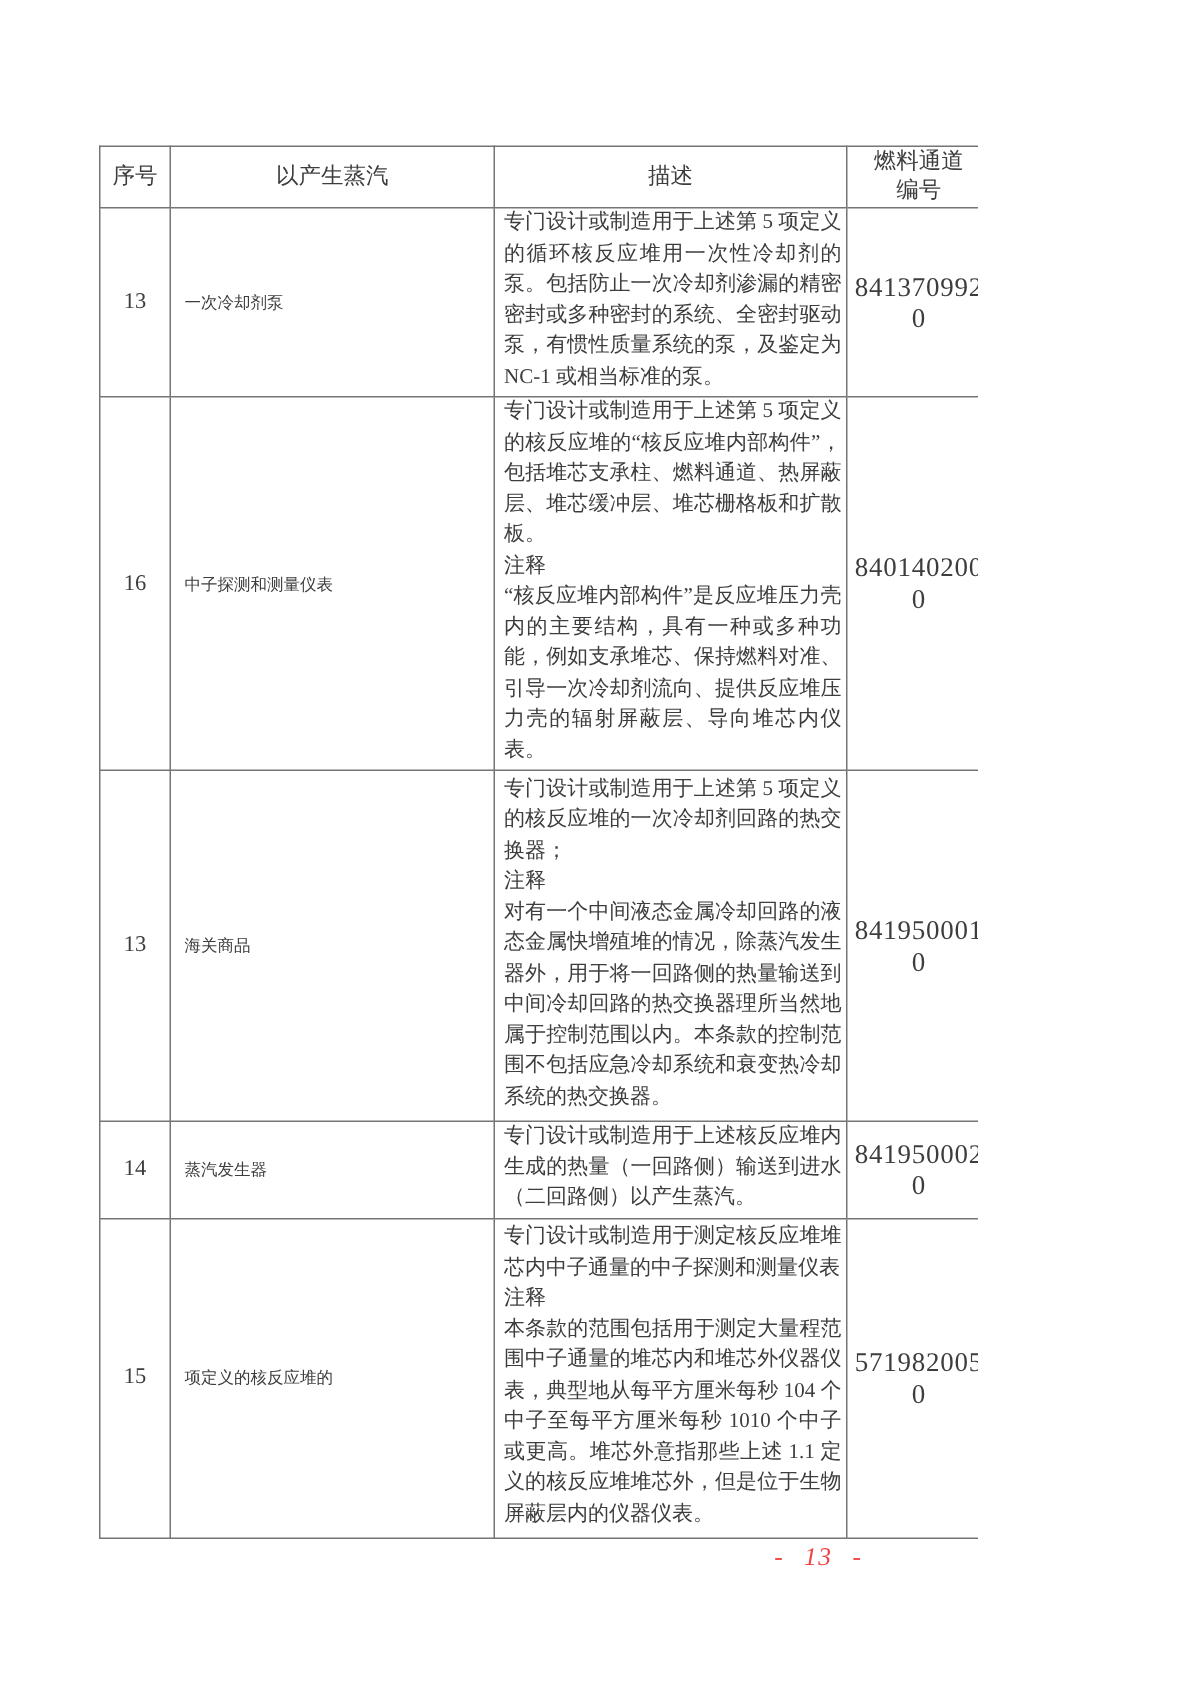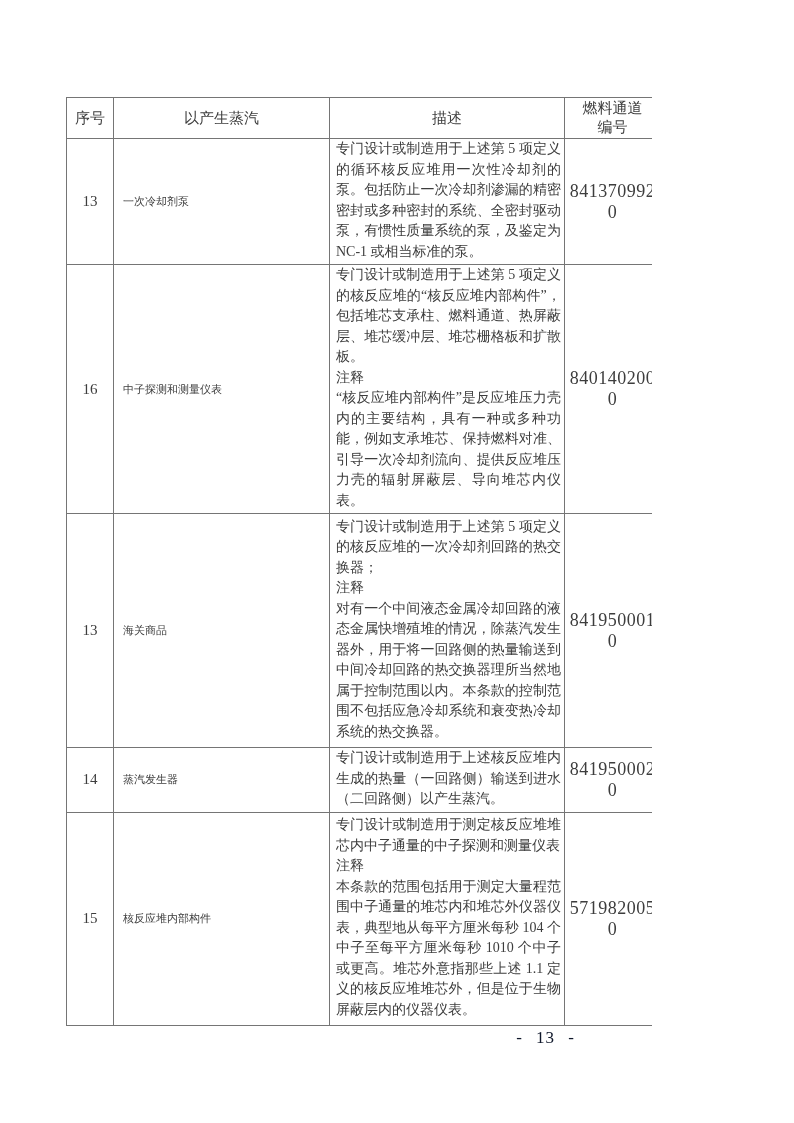--- a/index.html
+++ b/index.html
@@ -65,23 +65,24 @@
   td.cell-code{
     text-align:center;
     font-size:18px;
     letter-spacing:0.5px;
   }
   .page-number{
     position:absolute;
     top:1028px;
     right:77px;
     font-size:17px;
-    color:#0f172a;
+    color:#ef4444;
     word-spacing:8px;
     letter-spacing:1px;
+    font-style:italic;
   }
 </style>
 </head>
 <body>
 
 <div class="page">
 
   <table class="commodity">
     <colgroup>
       <col class="c1">
@@ -127,21 +128,21 @@
   </tr>
         <tr>
     <td class="cell-index">14</td>
     <td class="cell-name">蒸汽发生器</td>
     <td class="cell-desc">专门设计或制造用于上述核反应堆内生成的热量（一回路侧）输送到进水（二回路侧）以产生蒸汽。</td>
     <td class="cell-code">8419500020</td>
     <td class="cell-unit">台</td>
   </tr>
         <tr>
     <td class="cell-index">15</td>
-    <td class="cell-name">核反应堆内部构件</td>
+    <td class="cell-name">项定义的核反应堆的</td>
     <td class="cell-desc">专门设计或制造用于测定核反应堆堆芯内中子通量的中子探测和测量仪表
 注释
 本条款的范围包括用于测定大量程范围中子通量的堆芯内和堆芯外仪器仪表，典型地从每平方厘米每秒 104 个中子至每平方厘米每秒 1010 个中子或更高。堆芯外意指那些上述 1.1 定义的核反应堆堆芯外，但是位于生物屏蔽层内的仪器仪表。</td>
     <td class="cell-code">5719820050</td>
     <td class="cell-unit">台</td>
   </tr>
       </tbody>
   </table>
 
   <div class="page-number">- 13 -</div>

